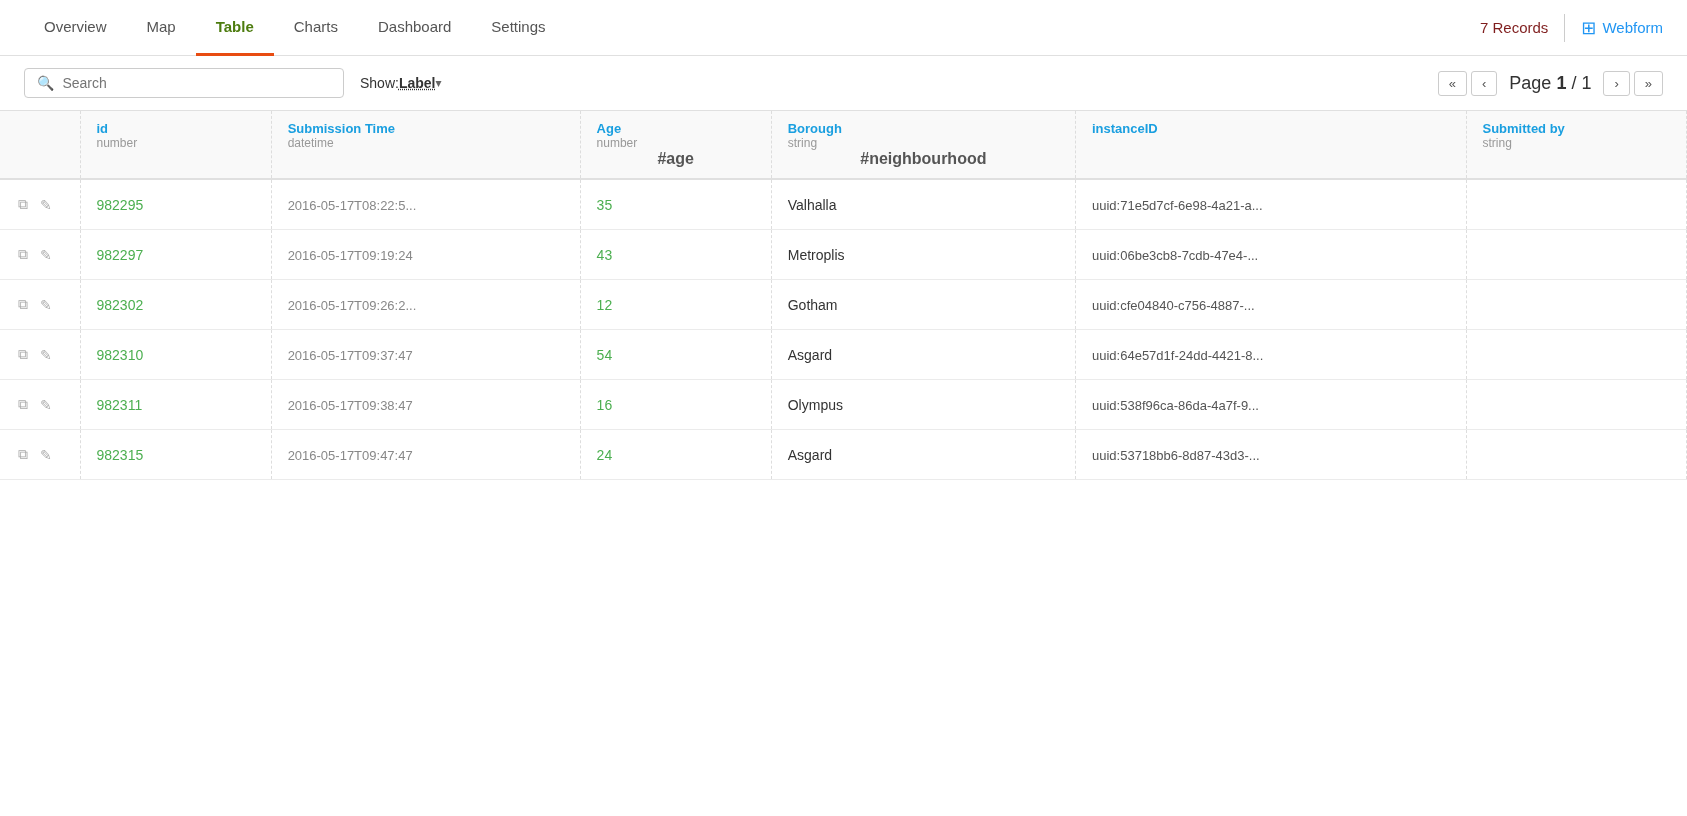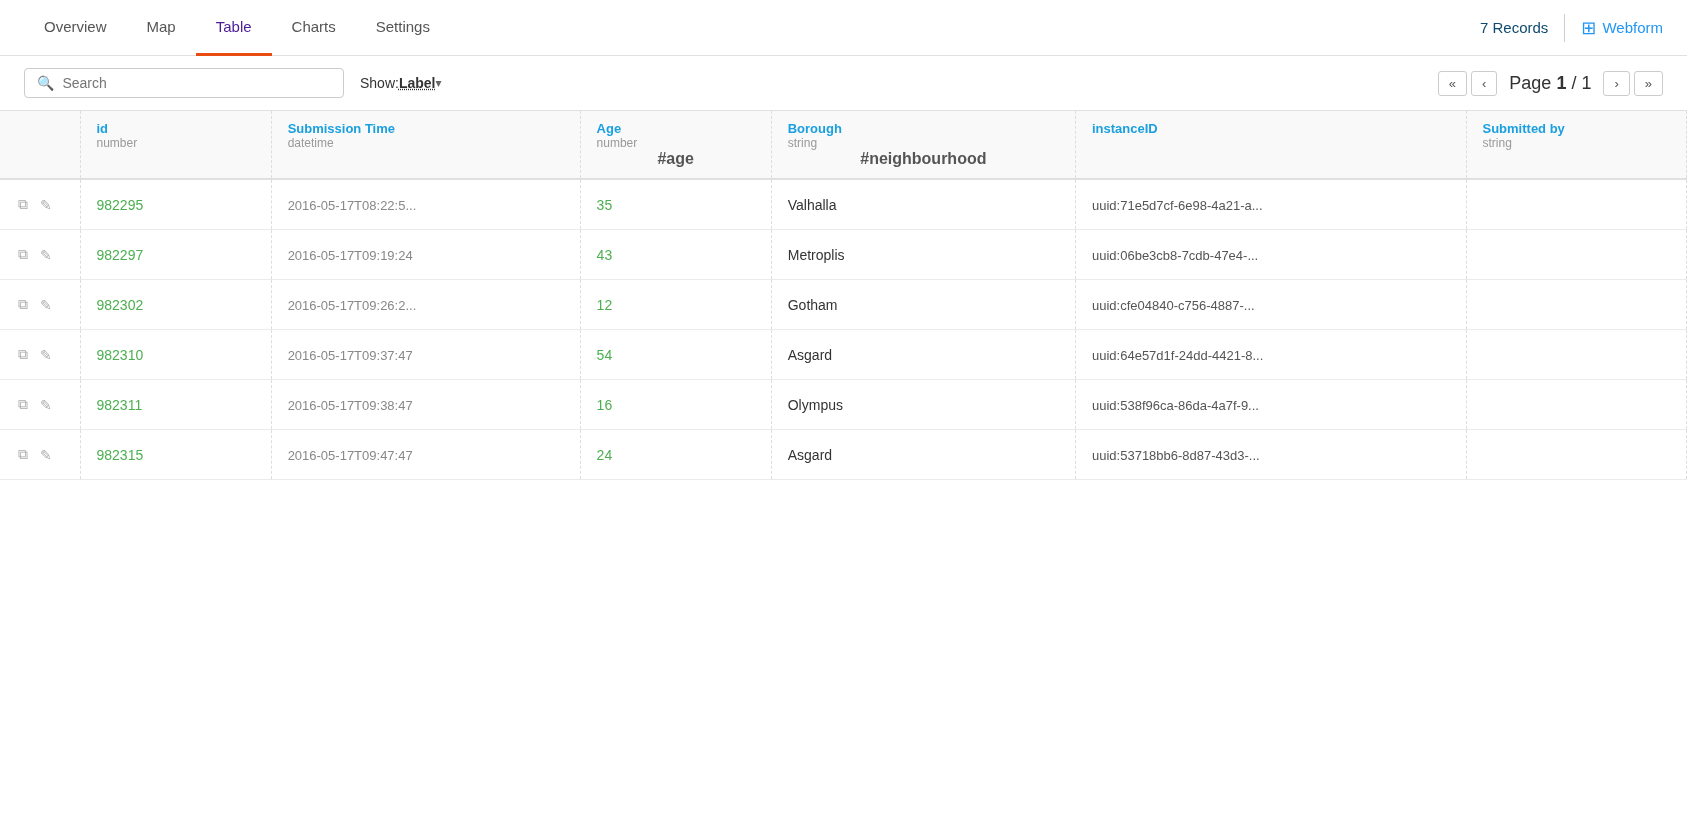--- a/index.html
+++ b/index.html
@@ -9,25 +9,25 @@
     .top-nav {
       display: flex; align-items: center; padding: 0 24px;
       border-bottom: 1px solid #e0e0e0; height: 56px;
     }
     .nav-tabs { display: flex; align-items: center; flex: 1; gap: 0; }
     .nav-tab {
       padding: 18px 20px; cursor: pointer; font-size: 15px; color: #555;
       position: relative; text-decoration: none; border-bottom: 3px solid transparent;
       margin-bottom: -1px;
     }
-    .nav-tab.active { font-weight: 400; color: #4c1d95; border-bottom: 3px solid #e84c11; }
+    .nav-tab.active { font-weight: 700; color: #4d7c0f; border-bottom: 3px solid #e84c11; }
     .nav-right {
       display: flex; align-items: center; gap: 16px; margin-left: auto;
     }
-    .record-count { font-size: 15px; color: #0c4a6e; font-weight: 400; margin-left: 12px; }
+    .record-count { font-size: 15px; color: #7f1d1d; font-weight: 400; margin-left: 12px; }
     .divider-v { width: 1px; height: 28px; background: #ccc; }
     .webform-btn {
       display: flex; align-items: center; gap: 6px; color: #2196F3; font-size: 15px; cursor: pointer;
     }
     .webform-icon { font-size: 18px; }
 
     
     .toolbar {
       display: flex; align-items: center; padding: 12px 24px; gap: 16px;
       border-bottom: 1px solid #e0e0e0;
@@ -86,20 +86,21 @@
   </style>
 </head>
 <body>
 
 <nav class="top-nav">
   <div class="nav-tabs">
     <a class="nav-tab">Overview</a>
     <a class="nav-tab">Map</a>
     <a class="nav-tab active">Table</a>
     <a class="nav-tab">Charts</a>
+    <a class="nav-tab">Dashboard</a>
     <a class="nav-tab">Settings</a>
   </div>
   <div class="nav-right">
     <span class="record-count">7 Records</span>
     <div class="divider-v"></div>
     <div class="webform-btn">
       <span class="webform-icon">⊞</span>
       <span>Webform</span>
     </div>
   </div>

